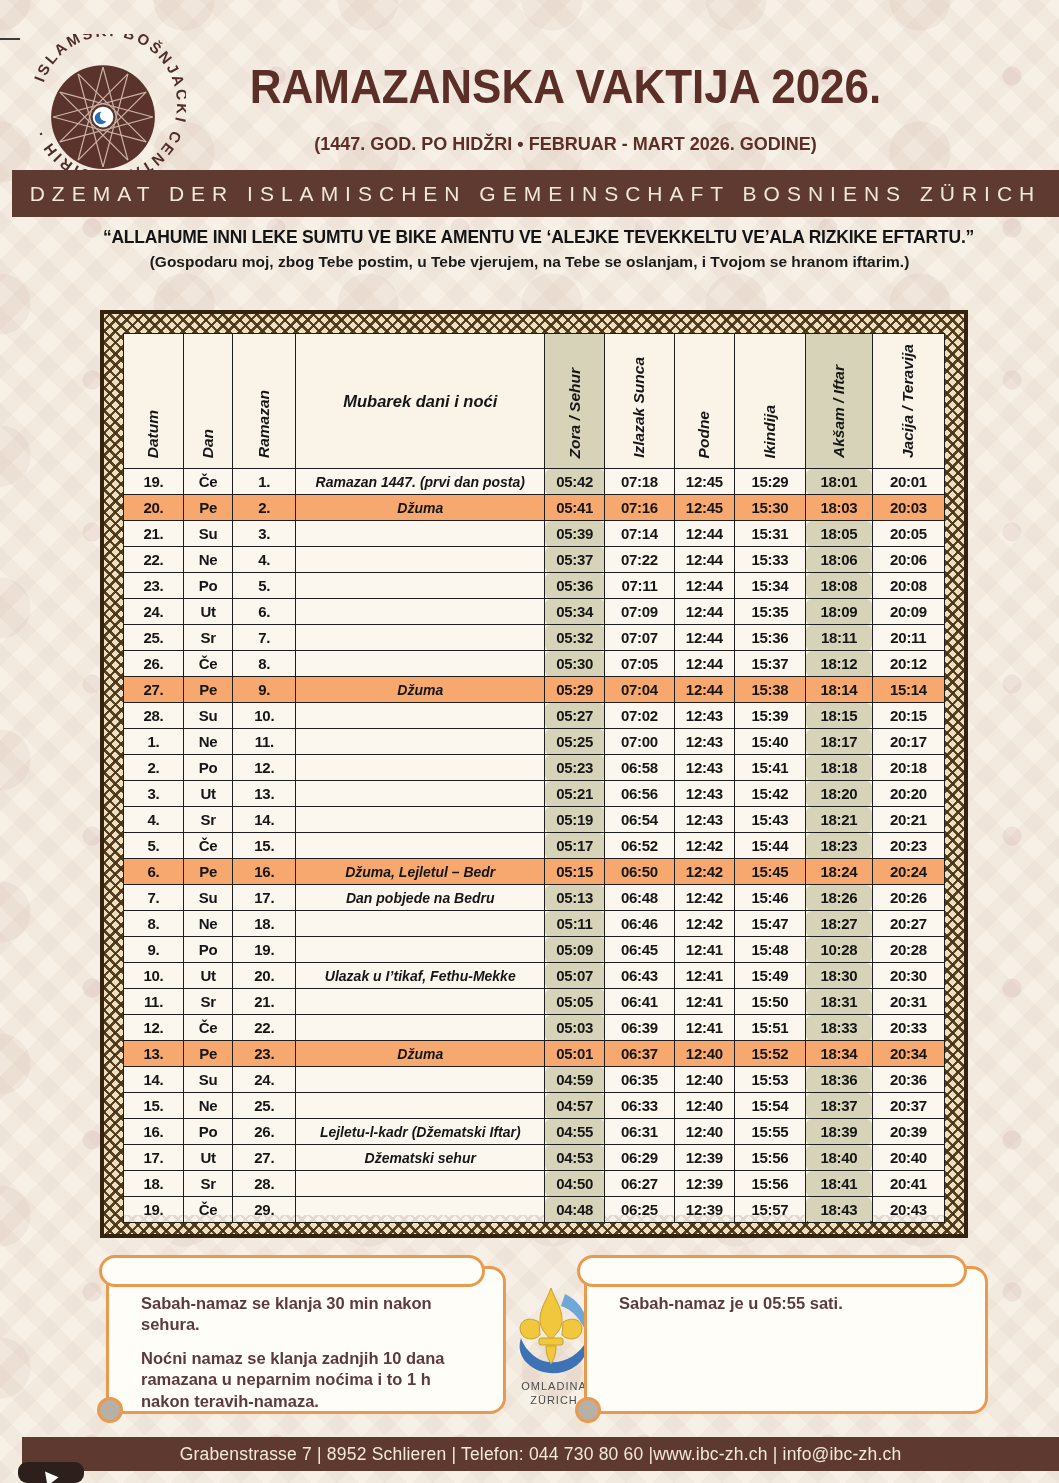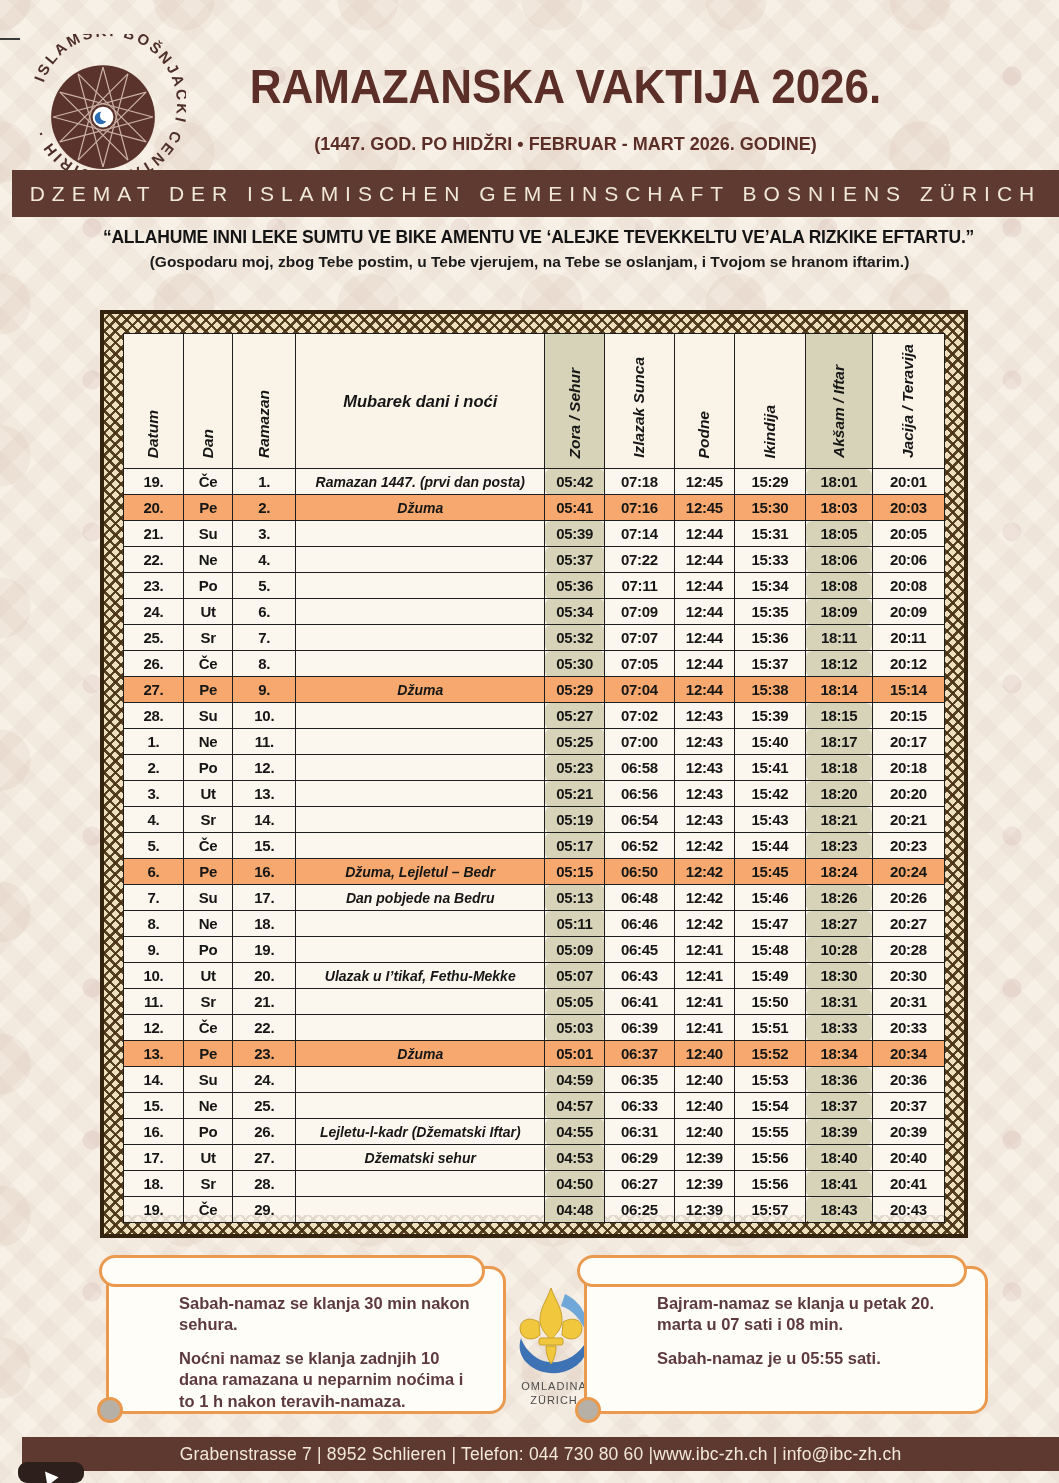--- a/index.html
+++ b/index.html
@@ -61,21 +61,21 @@
   
   .scroll{position:absolute; top:1266px; height:148px; background:#fffdf7;
           border:3.5px solid #ea9a4f; border-radius:16px; box-sizing:border-box;}
   .scroll::before{content:""; position:absolute; left:-10px; right:18px; top:-14px; height:26px;
           background:#fffdf7; border:3.5px solid #ea9a4f; border-radius:16px;}
   .curl-bl{position:absolute; left:-12px; bottom:-12px; width:20px; height:20px; border-radius:50%;
           background:#b7b0a6; border:3.5px solid #ea9a4f;}
   .scroll-left{left:106px; width:400px;}
   .scroll-right{left:584px; width:404px;}
   .scroll-body{position:relative; padding:24px 24px 0 32px; color:#5d3a42;
-               font-size:16.5px; font-weight:bold; line-height:1.3;margin-left:38px;}
+               font-size:16.5px; font-weight:bold; line-height:1.3;}
   .scroll-body p{margin:0 0 12px 0;}
 
   .omladina{position:absolute; left:503px; top:1280px; width:96px; text-align:center;}
   .omladina .wordmark{font-size:11px; letter-spacing:1px; color:#4c4c4c; line-height:1.25; margin-top:-4px;margin-left:6px;}
 
   
   .footer{position:absolute; left:22px; right:0; top:1437px; height:34px; background:#5d392f;
           display:flex; align-items:center; justify-content:center;}
   .footer span{color:#f2e9d8; font-size:17.5px; letter-spacing:0.2px; white-space:nowrap;}
   .cursor-artifact{position:absolute; left:18px; top:1462px; width:66px; height:21px;
@@ -532,21 +532,20 @@
       <path d="M41,66 C41,74 43,79 46,84 C49,79 51,74 51,66 Z" fill="#f1c73d" stroke="#c9a02c" stroke-width="1"></path>
     </svg>
     <div class="wordmark">
       <div>OMLADINA</div>
       <div>ZÜRICH</div>
     </div>
   </div>
 
   <div class="scroll scroll-right">
     <div class="scroll-body">
-      <p>Bajram-namaz se klanja u petak  20. marta u 07 sati i 08 min.</p>
       <p>Sabah-namaz je u 05:55 sati.</p>
     </div>
     <span class="curl-bl"></span>
   </div>
 
   <div class="footer">
     <span>Grabenstrasse 7 | 8952 Schlieren | Telefon: 044 730 80 60 |www.ibc-zh.ch | info@ibc-zh.ch</span>
   </div>
   <div class="cursor-artifact">
     <span class="arrow"></span>

